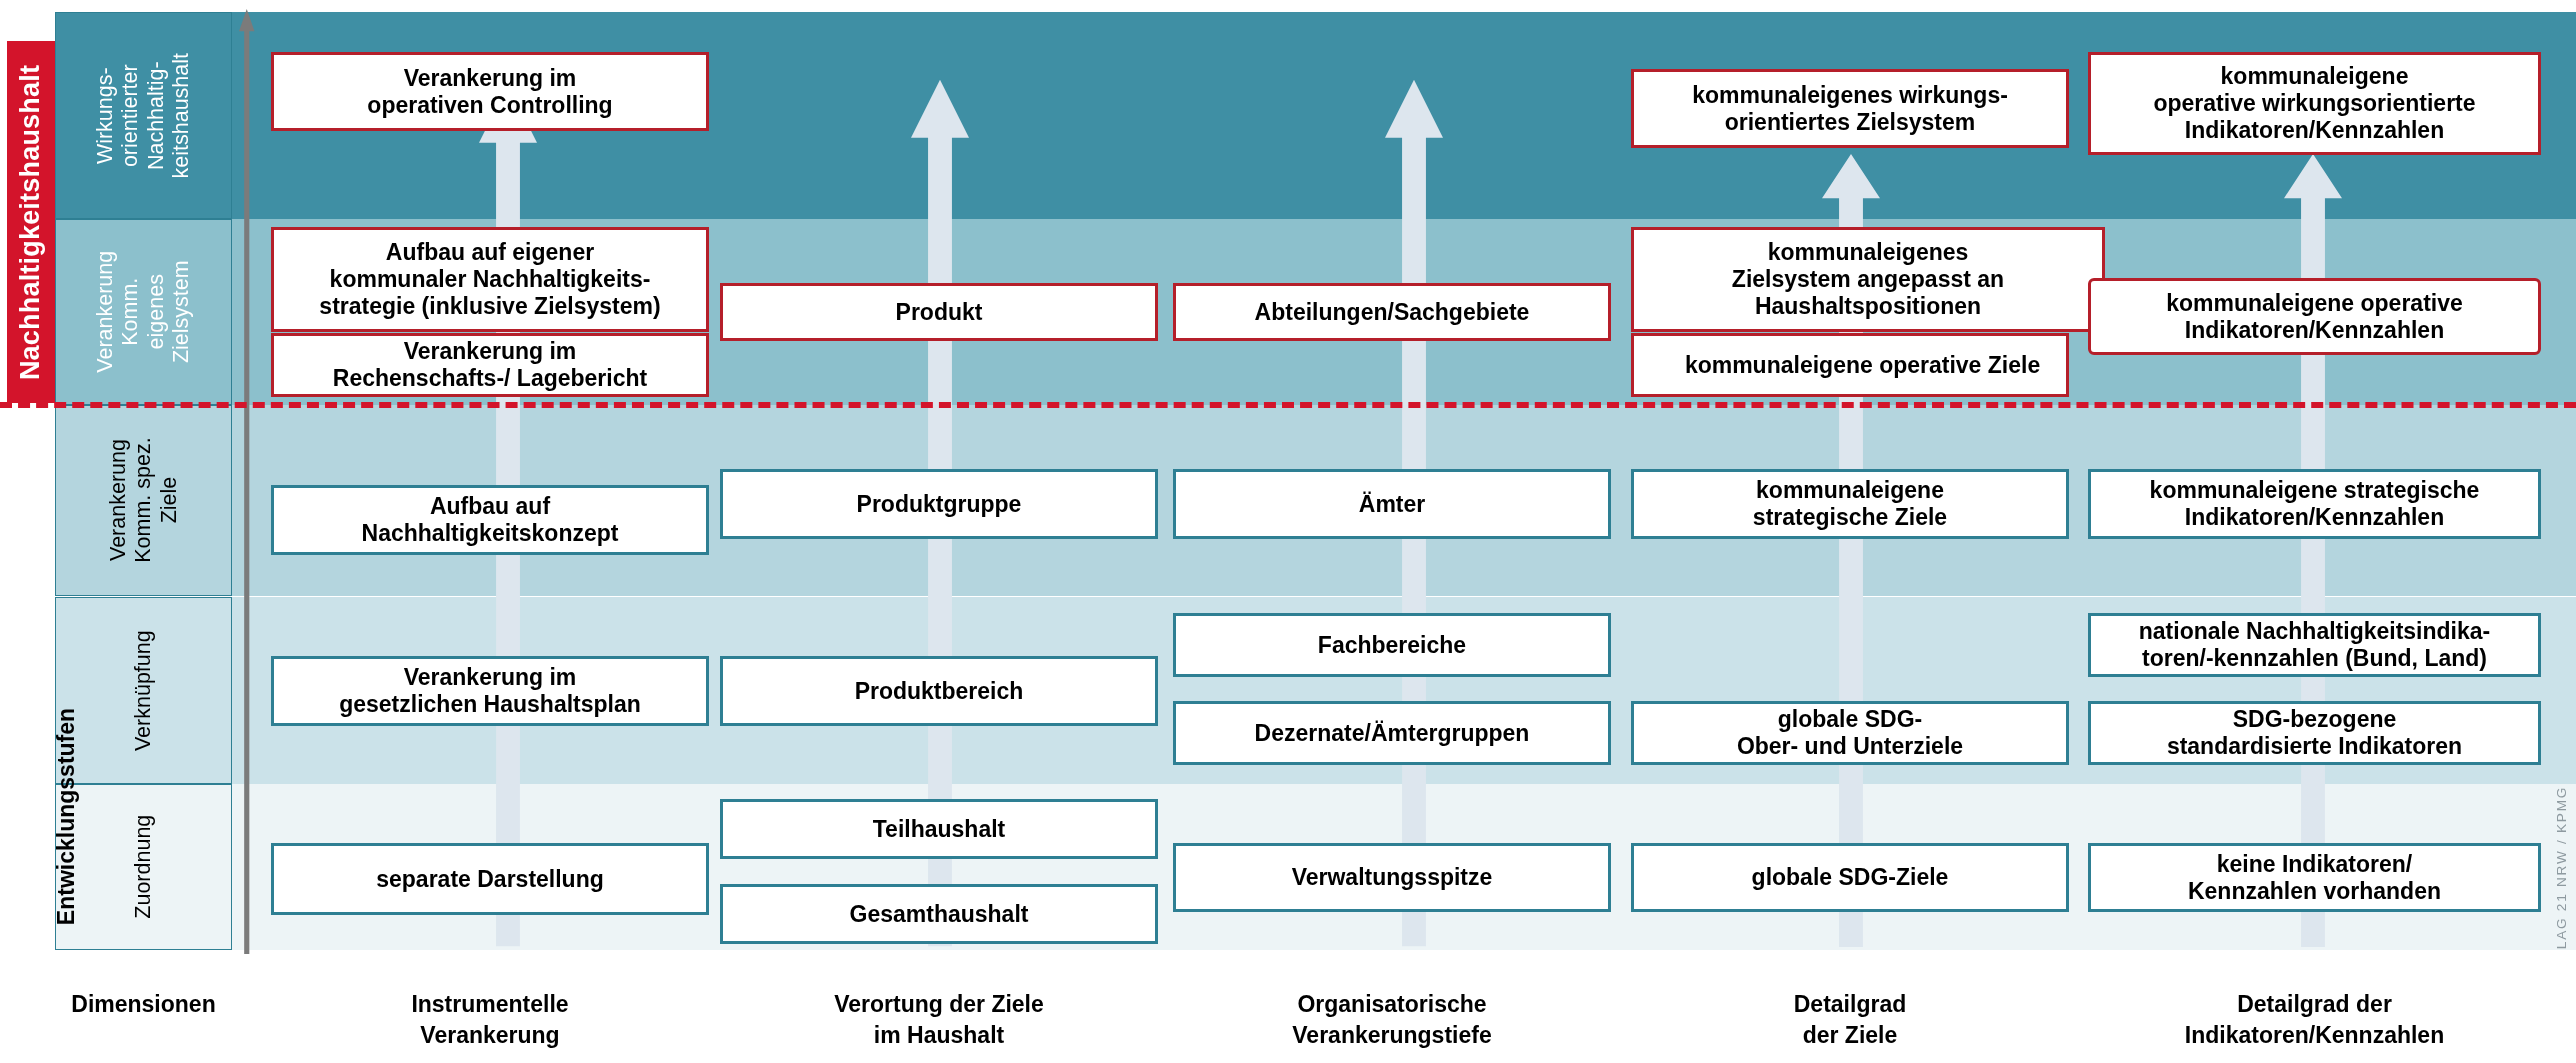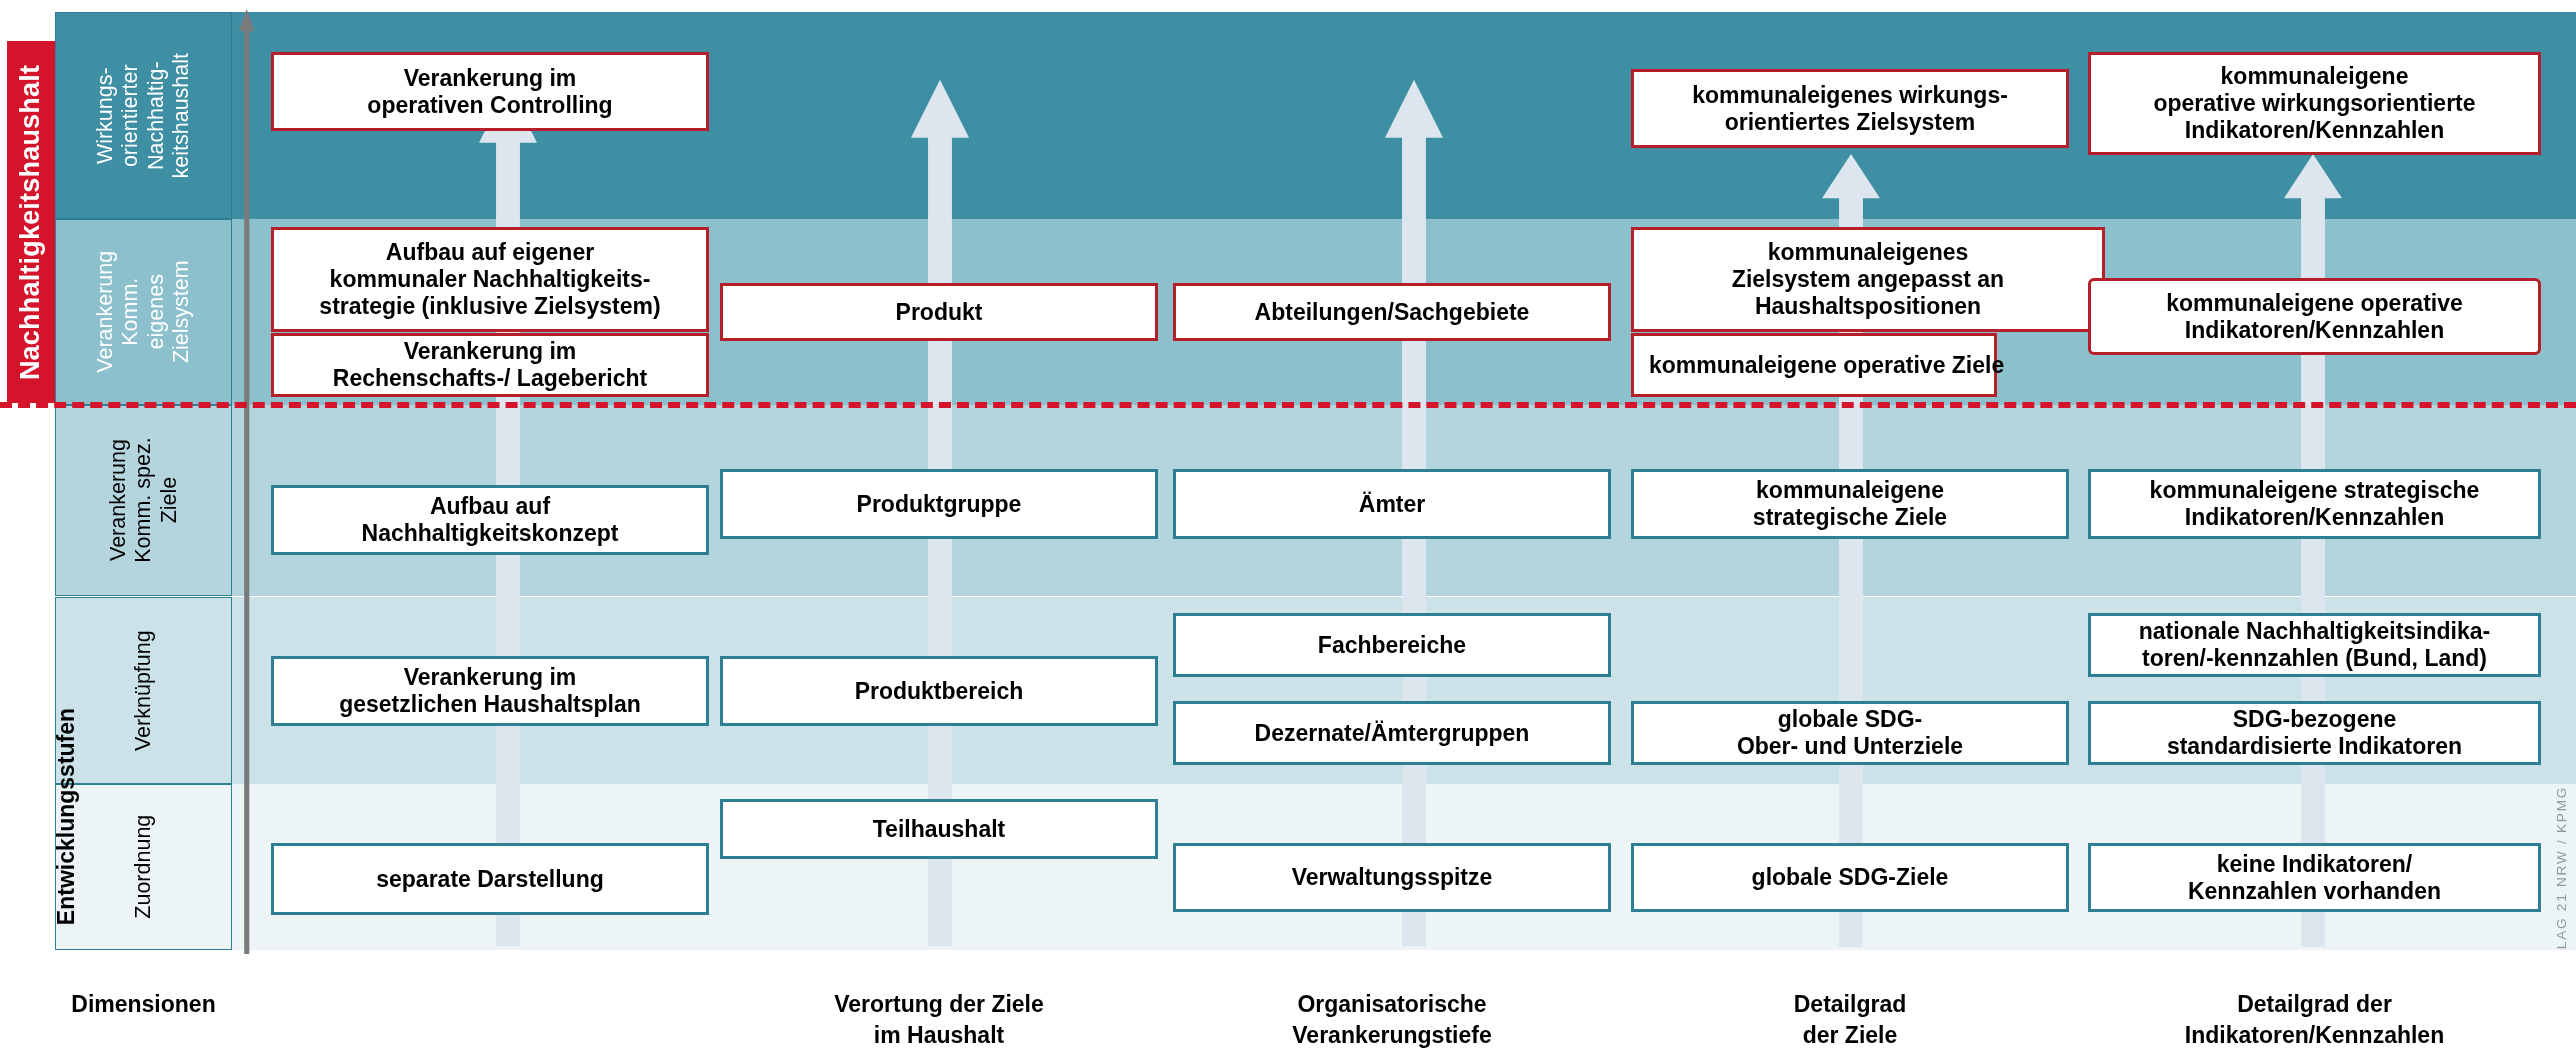--- a/index.html
+++ b/index.html
@@ -140,21 +140,21 @@
   <div class="box red" style="left:271px;top:227px;width:438px;height:105px;white-space:pre;">Aufbau auf eigener
 kommunaler Nachhaltigkeits-
 strategie (inklusive Zielsystem)</div>
   <div class="box red" style="left:271px;top:333px;width:438px;height:64px;white-space:pre;">Verankerung im
 Rechenschafts-/ Lagebericht</div>
   <div class="box red" style="left:720px;top:283px;width:438px;height:58px;white-space:pre;">Produkt</div>
   <div class="box red" style="left:1173px;top:283px;width:438px;height:58px;white-space:pre;">Abteilungen/Sachgebiete</div>
   <div class="box red" style="left:1631px;top:227px;width:474px;height:105px;white-space:pre;">kommunaleigenes
 Zielsystem angepasst an
 Haushaltspositionen</div>
-  <div class="box red" style="left:1631px;top:333px;width:366px;height:64px;white-space:pre;padding-left:32px;">kommunaleigene operative Ziele</div>
+  <div class="box red" style="left:1631px;top:333px;width:438px;height:64px;white-space:pre;padding-left:32px;">kommunaleigene operative Ziele</div>
   <div class="box red" style="left:2088px;top:278px;width:453px;height:77px;white-space:pre;border-radius:6px;">kommunaleigene operative
 Indikatoren/Kennzahlen</div>
 
   <div class="dashed-sep" style="top:402px;"></div>
 
   <div class="box teal" style="left:271px;top:485px;width:438px;height:70px;white-space:pre;">Aufbau auf
 Nachhaltigkeitskonzept</div>
   <div class="box teal" style="left:720px;top:469px;width:438px;height:70px;white-space:pre;">Produktgruppe</div>
   <div class="box teal" style="left:1173px;top:469px;width:438px;height:70px;white-space:pre;">Ämter</div>
   <div class="box teal" style="left:1631px;top:469px;width:438px;height:70px;white-space:pre;">kommunaleigene
@@ -169,30 +169,33 @@
   <div class="box teal" style="left:1173px;top:701px;width:438px;height:64px;white-space:pre;">Dezernate/Ämtergruppen</div>
   <div class="box teal" style="left:1631px;top:701px;width:438px;height:64px;white-space:pre;">globale SDG-
 Ober- und Unterziele</div>
   <div class="box teal" style="left:2088px;top:613px;width:453px;height:64px;white-space:pre;">nationale Nachhaltigkeitsindika-
 toren/-kennzahlen (Bund, Land)</div>
   <div class="box teal" style="left:2088px;top:701px;width:453px;height:64px;white-space:pre;">SDG-bezogene
 standardisierte Indikatoren</div>
 
   <div class="box teal" style="left:271px;top:843px;width:438px;height:72px;white-space:pre;">separate Darstellung</div>
   <div class="box teal" style="left:720px;top:799px;width:438px;height:60px;white-space:pre;">Teilhaushalt</div>
+  <div class="box teal" style="left:720px;top:884px;width:438px;height:60px;white-space:pre;">Gesamthaushalt</div>
   <div class="box teal" style="left:1173px;top:843px;width:438px;height:69px;white-space:pre;">Verwaltungsspitze</div>
   <div class="box teal" style="left:1631px;top:843px;width:438px;height:69px;white-space:pre;">globale SDG-Ziele</div>
   <div class="box teal" style="left:2088px;top:843px;width:453px;height:69px;white-space:pre;">keine Indikatoren/
 Kennzahlen vorhanden</div>
 
   <div class="axis-caption">
     <span>Entwicklungsstufen</span>
   </div>
 
   <div class="dimcap" style="left:55px;width:177px;white-space:pre;">Dimensionen</div>
+  <div class="dimcap" style="left:271px;width:438px;white-space:pre;">Instrumentelle
+Verankerung</div>
   <div class="dimcap" style="left:720px;width:438px;white-space:pre;">Verortung der Ziele
 im Haushalt</div>
   <div class="dimcap" style="left:1173px;width:438px;white-space:pre;">Organisatorische
 Verankerungstiefe</div>
   <div class="dimcap" style="left:1631px;width:438px;white-space:pre;">Detailgrad
 der Ziele</div>
   <div class="dimcap" style="left:2088px;width:453px;white-space:pre;">Detailgrad der
 Indikatoren/Kennzahlen</div>
 
   <div class="credit">

